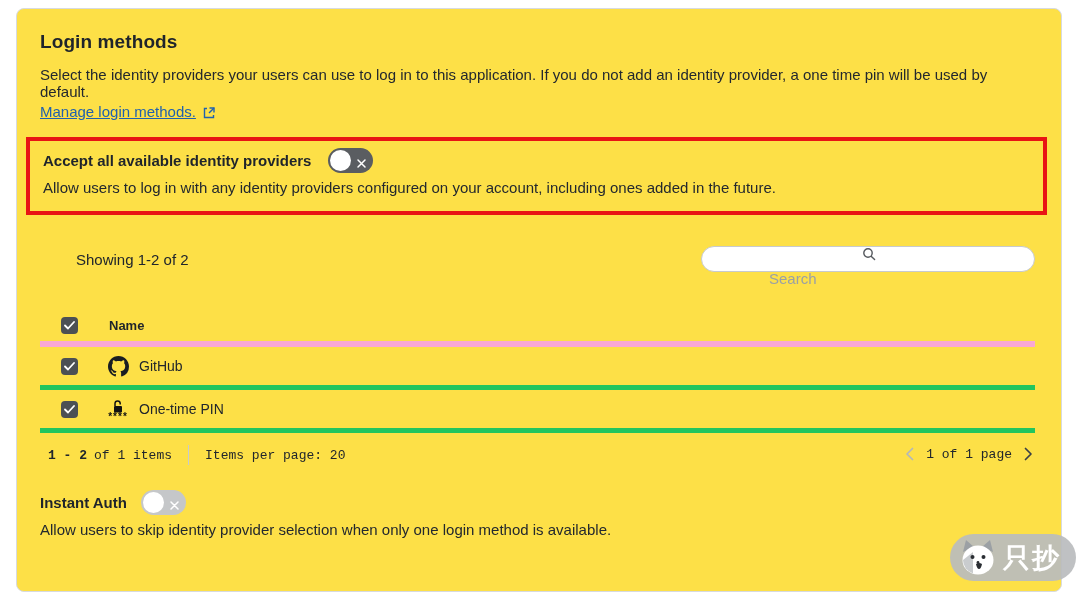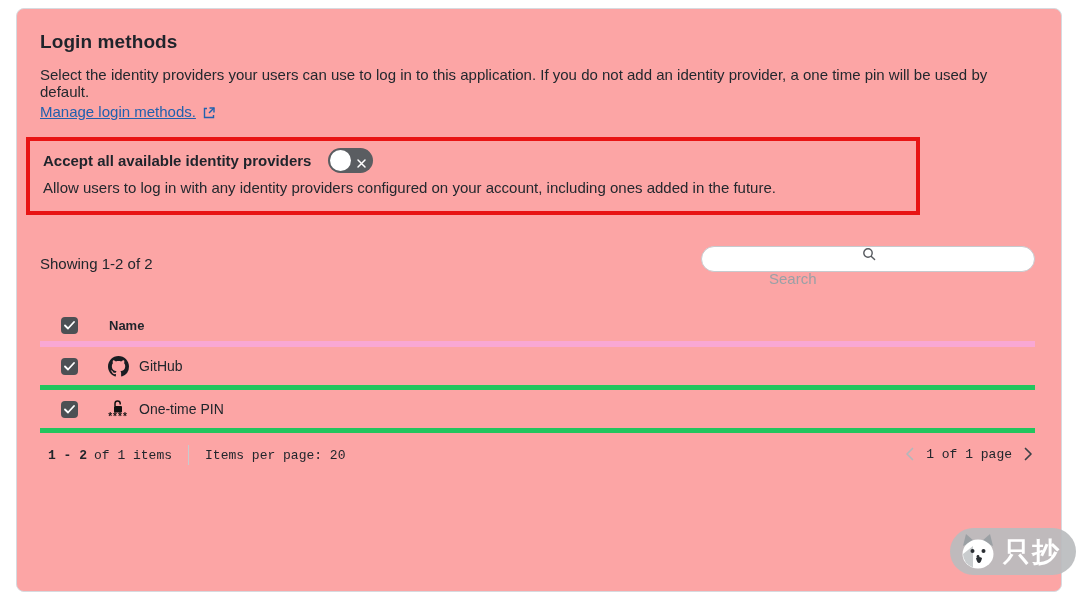--- a/index.html
+++ b/index.html
@@ -6,44 +6,44 @@
   html,body { margin:0; padding:0; }
   body {
     width:1078px; height:601px; position:relative;
     background:#ffffff;
     font-family:"Liberation Sans", sans-serif;
     color:#21262c;
     overflow:hidden;
   }
   .card {
     position:absolute; left:16px; top:8px; width:1046px; height:584px;
-    background:#fca5a5; border:1px solid #d7dadf; border-radius:8px;
+    background:#fde047; border:1px solid #d7dadf; border-radius:8px;
     padding:22px 26px 0 23px;
   }
   .title { font-size:19px; font-weight:700; color:#1f242b; margin:0 0 13px 0; letter-spacing:.1px; }
   .desc  { font-size:15px; line-height:17px; color:#23282e; margin:0; max-width:995px; }
   .link-row { margin-top:3px; display:flex; align-items:flex-end; gap:6px; }
   .link { font-size:15px; color:#2061ae; text-decoration:underline; cursor:pointer; }
   .ext-icon { display:inline-flex; }
 
   .red-box {
-    margin:17px 0 16px -14px; width:894px;
+    margin:17px 0 16px -14px; width:1021px;
     border:4px solid #e81414; padding:7px 12px 11px 13px;
   }
   .accept-row { display:flex; align-items:center; gap:17px; }
   .bold-label { font-size:15px; font-weight:700; color:#1f242b; }
   .sub-desc { font-size:15px; line-height:24px; color:#23282e; margin-top:3px; }
 
   .toggle { width:45px; height:25px; border-radius:13px; position:relative; display:inline-block; cursor:pointer; flex:0 0 auto; }
   .toggle.dark  { background:#5a5d61; }
   .toggle.light { background:#c5c7c9; }
   .toggle .knob { position:absolute; left:2px; top:2px; width:21px; height:21px; border-radius:50%; background:#ffffff; }
   .toggle .xmark { position:absolute; right:6px; top:7px; }
 
-  .showing-row { margin-top:31px; display:flex; justify-content:space-between; align-items:flex-end; }
+  .showing-row { margin-top:31px; display:flex; justify-content:space-between; align-items:center;margin-left:36px; }
   .showing { font-size:15px; color:#21262c; }
   .search-box {
     width:334px; height:26px; border:1px solid #c7cace; border-radius:13px;
     display:flex; align-items:center; padding:0 10px 0 11px; gap:8px; background:#fff;flex-direction:column;
   }
   .search-box input {
     border:none; outline:none; background:transparent; flex:1;
     font-family:"Liberation Sans", sans-serif; font-size:15px; color:#333;
   }
   .search-box input::placeholder { color:#9aa0a6; }
@@ -62,21 +62,21 @@
   .pag-left { display:flex; align-items:center; gap:7px; margin-left:8px; }
   .pag-range { font-weight:700; }
   .pag-div { width:1px; height:20px; background:#c7cace; margin:0 9px; }
   .pag-right { display:flex; align-items:center; gap:10px; }
   .pg-btn { background:none; border:none; padding:2px; cursor:pointer; display:flex; align-items:center; }
 
   .instant { margin-top:25px; }
   .instant-row { display:flex; align-items:center; gap:14px; }
 
   .watermark {
-    position:absolute; right:2px; bottom:26px; width:126px; height:47px;
+    position:absolute; right:2px; bottom:20px; width:126px; height:47px;
     background:rgba(186,188,190,.92); border-radius:24px;
     display:flex; align-items:center; padding-left:7px; gap:4px;
   }
   .wm-text { font-size:27px; font-weight:700; color:#ffffff; letter-spacing:2px; }
 </style>
 </head>
 <body>
 
 <div class="card">
 
@@ -184,20 +184,34 @@
       </button>
       <span>1 of 1 page</span>
       <button class="pg-btn">
         <svg width="9" height="14" viewBox="0 0 9 14" fill="none" stroke="#3b4046" stroke-width="1.7" stroke-linecap="round" stroke-linejoin="round">
           <path d="M1.5 1.5 L7 7 L1.5 12.5"></path>
         </svg>
       </button>
     </div>
   </div>
 
+  <div class="instant">
+    <div class="instant-row">
+      <span class="bold-label">Instant Auth</span>
+      <span class="toggle light">
+        <span class="knob"></span>
+        <span class="xmark">
+          <svg width="11" height="11" viewBox="0 0 11 11" stroke="#ffffff" stroke-width="1.5" stroke-linecap="round">
+            <path d="M2 2 L9 9 M9 2 L2 9"></path>
+          </svg>
+        </span>
+      </span>
+    </div>
+    <div class="sub-desc">Allow users to skip identity provider selection when only one login method is available.</div>
+  </div>
 
 </div>
 
 <div class="watermark">
   <span style="display:inline-flex;">
     <svg width="42" height="40" viewBox="0 0 42 40">
       <polygon points="6,14 9,2 17,9" fill="#9ba0a4"></polygon>
       <polygon points="36,14 33,2 25,9" fill="#9ba0a4"></polygon>
       <ellipse cx="21" cy="22" rx="15.5" ry="14.5" fill="#ffffff"></ellipse>
       <path d="M6 22 a15.5 14.5 0 0 0 10 13.6 L16 14 Z" fill="#c9ccce"></path>

